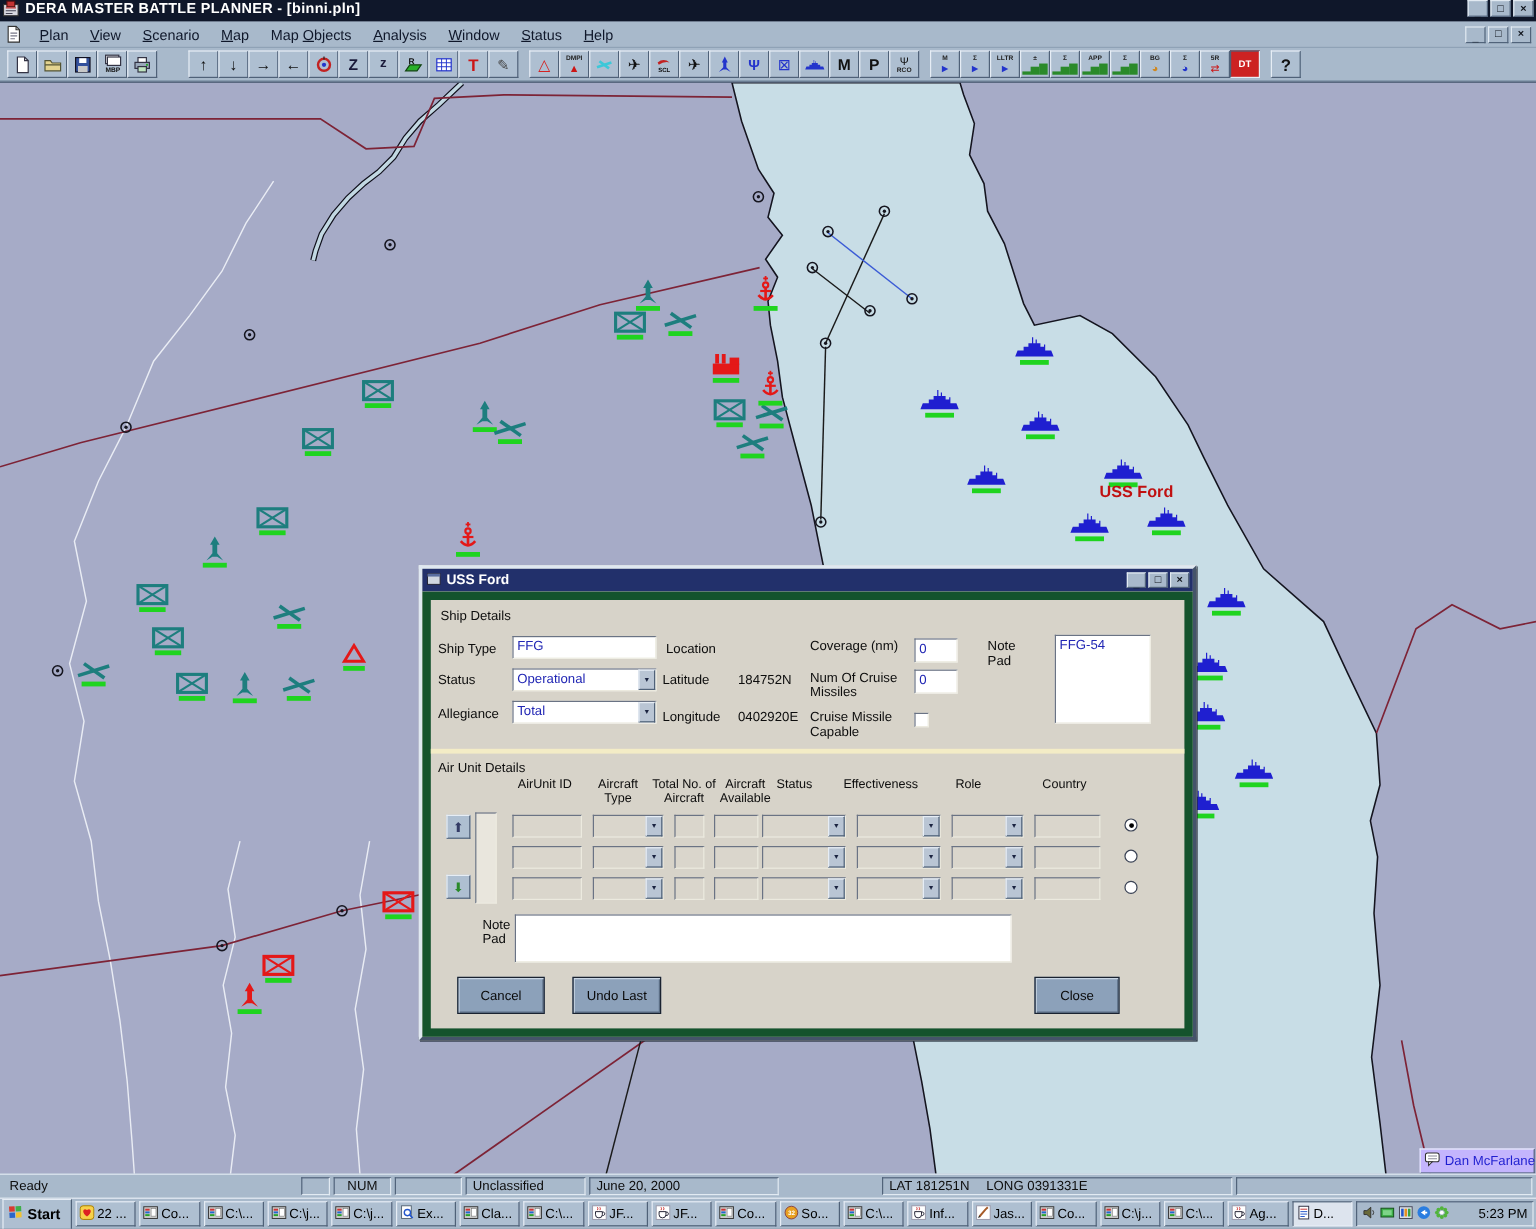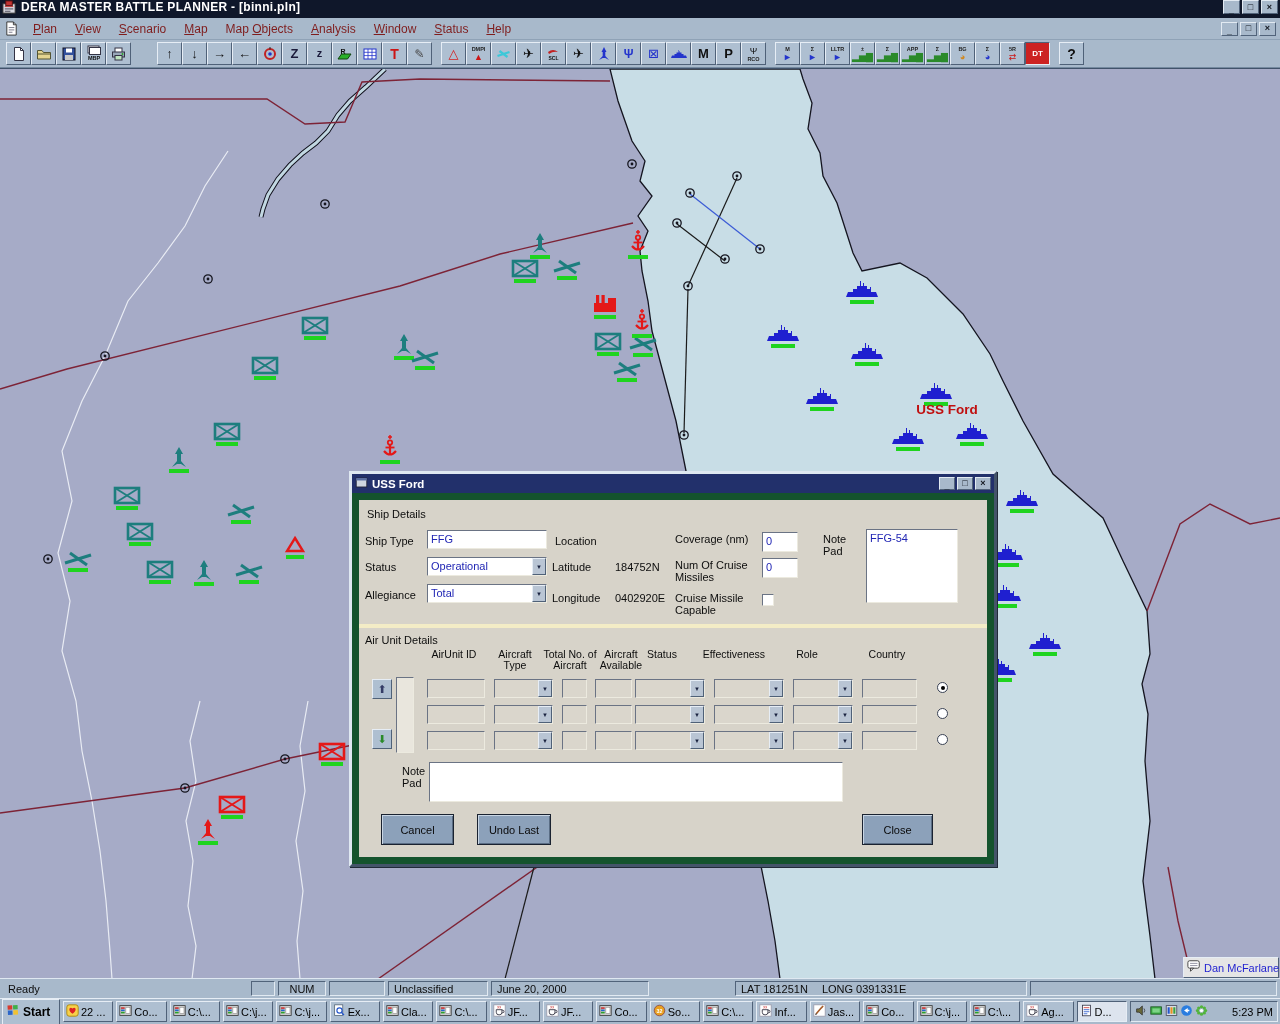--- a/index.html
+++ b/index.html
@@ -14,21 +14,21 @@
   .titlebar .tt { flex:1; white-space:nowrap; letter-spacing:.3px; }
   .winbtns { display:flex; gap:2px; }
   .wbtn { width:17px; height:14px; background:#a8b9cb; border:1px solid;
     border-color:#e2eaf2 #51637a #51637a #e2eaf2; font-size:9px; font-weight:bold;
     color:#10141c; display:flex; align-items:center; justify-content:center; line-height:1; }
   .wbtn.min span { position:relative; top:3px; }
 
   .menubar { position:absolute; left:0; top:18px; width:1280px; height:22px;
     background:#a8b9cb; display:flex; align-items:center; padding:0 4px;
     border-bottom:1px solid #8fa2b6; }
-  .menubar .menu-item { padding:2px 9px; color:#7f1d1d; cursor:default; }
+  .menubar .menu-item { padding:2px 9px; color:#0f172a; cursor:default; }
   .menubar u { text-decoration:underline; }
   .mdi-ico { width:16px; height:16px; margin-right:4px; }
   .menubar .winbtns { margin-left:auto; }
 
   .toolbar { position:absolute; left:0; top:40px; width:1280px; height:28px;
     background:#a8b9cb; display:flex; align-items:center; padding-left:6px;
     border-bottom:1px solid #758aa0; }
   .tb-group { display:flex; margin-right:9px; }
   .tb-group:nth-child(1){ margin-right:26px; }
   .tb-btn { width:25px; height:23px; background:#aebfd1; border:1px solid;
@@ -39,21 +39,21 @@
   .stk-sm { font-size:5.5px; font-weight:bold; line-height:6px; color:#222; }
   .stk-big { font-size:9px; line-height:10px; }
 
   
   .maparea { position:absolute; left:0; top:68px; width:1280px; height:910px;
     border-top:1px solid #41526a; }
   #mapsvg { position:absolute; left:0; top:0; }
 
   
   .chatwidget { position:absolute; left:1183px; top:888px; width:96px; height:21px;
-    background:#e5e5e5; border:1px solid; border-color:#e6edf5 #4f6178 #4f6178 #e6edf5;
+    background:#c4b5fd; border:1px solid; border-color:#e6edf5 #4f6178 #4f6178 #e6edf5;
     display:flex; align-items:center; gap:3px; padding:0 3px; }
   .chatwidget .cw-name { color:#1f1fd0; font-size:11px; white-space:nowrap; }
 
   
   .dlg { position:absolute; left:349px; top:402px; width:648px; height:396px;
     background:#d7d3c9; border:3px solid; border-color:#dfe8f1 #44546a #44546a #dfe8f1;
     box-shadow:1px 1px 0 #202a38; }
   .dlg-title { position:absolute; left:0; top:0; right:0; height:19px; background:#22306b;
     color:#fff; font-weight:bold; font-size:11.5px; display:flex; align-items:center;
     gap:4px; padding:0 3px; }
@@ -678,21 +678,21 @@
         <span class="lbl" style="left:6px;top:35px">Ship Type</span>
         <div class="tin" style="left:68px;top:30px;width:120px;height:19px">FFG</div>
 
         <span class="lbl" style="left:196px;top:35px">Location</span>
 
         <span class="lbl" style="left:316px;top:33px">Coverage (nm)</span>
         <div class="tin" style="left:403px;top:32px;width:36px;height:20px">0</div>
 
         <span class="lbl" style="left:464px;top:33px">Note</span>
         <span class="lbl" style="left:464px;top:45px">Pad</span>
-        <div class="tin" style="left:507px;top:29px;width:92px;height:74px">FFG-54</div>
+        <div class="tin" style="left:520px;top:29px;width:80px;height:74px">FFG-54</div>
 
         <span class="lbl" style="left:6px;top:61px">Status</span>
         <div class="combo" style="left:68px;top:57px;width:120px;height:19px">
           <span class="cval">Operational</span>
             <span class="cbtn">▼</span>
         </div>
 
         <span class="lbl" style="left:193px;top:61px">Latitude</span>
         <span class="val" style="left:256px;top:61px">184752N</span>
 

